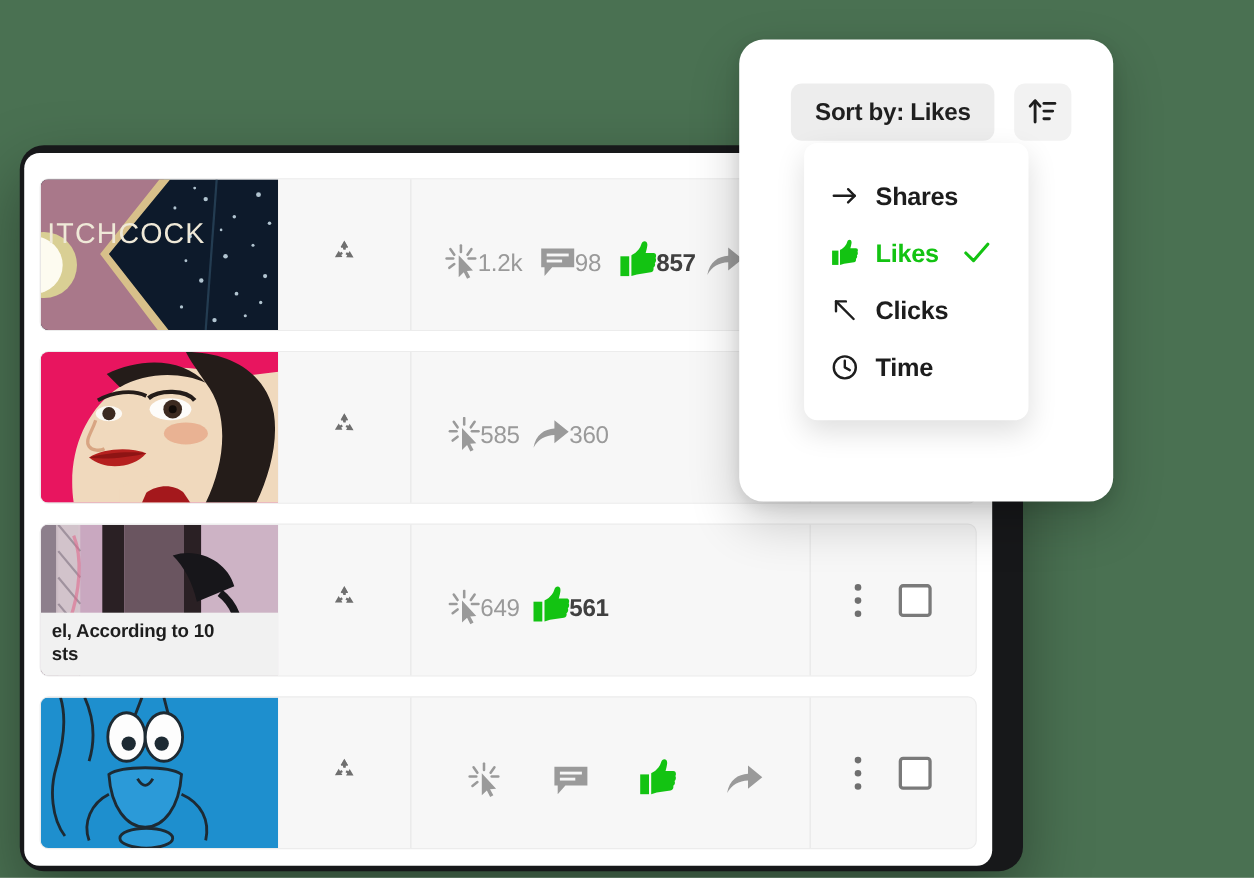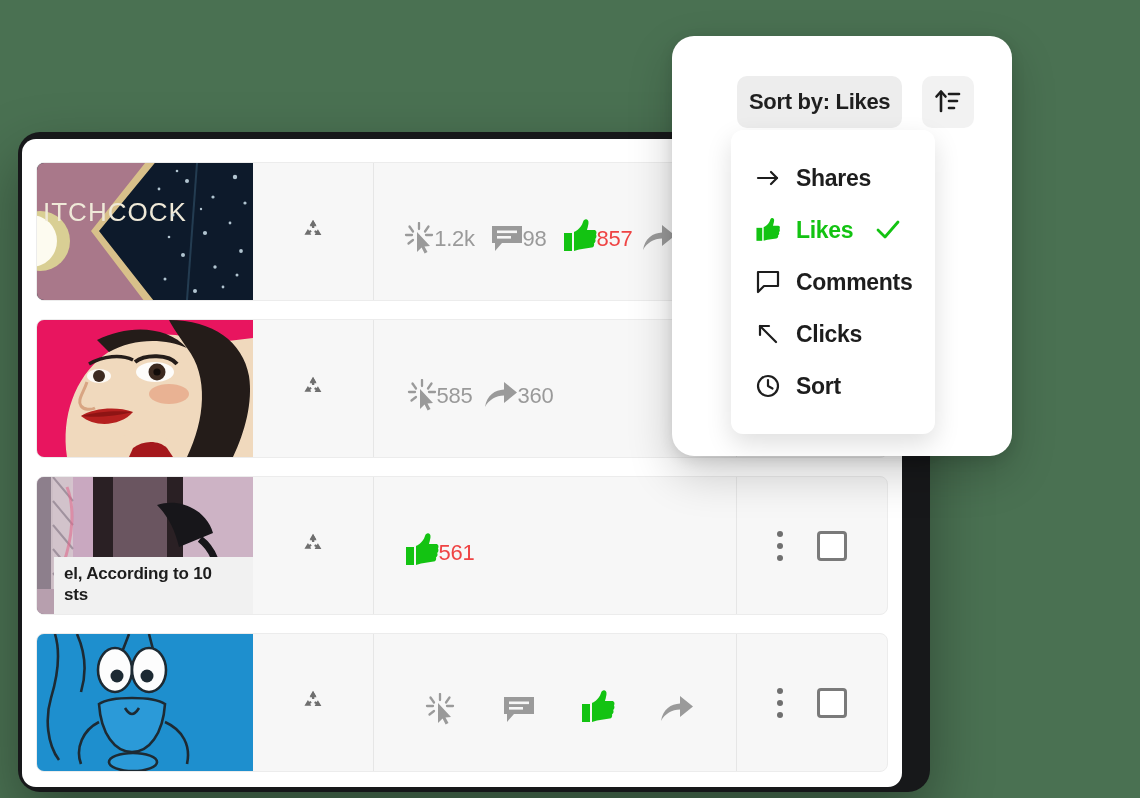--- a/index.html
+++ b/index.html
@@ -129,22 +129,22 @@
     justify-content: center;
   }
   .stat-value {
     margin-top: 14px;
     font-size: 22px;
     color: #9a9a9a;
     font-weight: normal;
     letter-spacing: -0.3px;
   }
   .stat-value.is-active {
-    color: #ef4444;
-    font-weight: normal;
+    color: #404040;
+    font-weight: bold;
   }
 
   .actions-col {
     flex: 0 0 150px;
     border-left: 1px solid #e6e6e6;
     display: flex;
     align-items: center;
     justify-content: center;
     gap: 34px;
   }
@@ -181,26 +181,26 @@
     top: 36px;
     width: 340px;
     height: 420px;
     background: #ffffff;
     border-radius: 22px;
     box-shadow: 0 18px 46px rgba(0,0,0,0.20), 0 4px 14px rgba(0,0,0,0.10);
   }
 
   .sort-button {
     position: absolute;
-    left: 737px;
+    left: 719px;
     top: 76px;
     background: #ededed;
     border: none;
     border-radius: 10px;
-    padding: 13px 12px;
+    padding: 13px 22px;
     font-family: "Liberation Sans", sans-serif;
     font-size: 22px;
     font-weight: bold;
     color: #1f1f1f;
     letter-spacing: -0.3px;
     cursor: pointer;
   }
 
   .sort-dir-button {
     position: absolute;
@@ -437,34 +437,50 @@
               <rect x="146" y="0" width="70" height="112" fill="#cdb3c5"></rect>
               <rect x="0" y="112" width="216" height="25" fill="#b79fae"></rect>
               <path d="M120 28 C144 20 170 34 176 56 L142 70 C138 52 130 38 120 28 Z" fill="#17161a"></path>
               <path d="M163 62 C176 72 182 88 180 104" stroke="#17161a" stroke-width="7" fill="none"></path>
               <rect x="172" y="100" width="16" height="13" fill="#17161a"></rect>
               <rect x="146" y="86" width="10" height="26" fill="#2d7a35"></rect>
               <rect x="146" y="86" width="10" height="7" fill="#8fd08f"></rect>
               <path d="M30 10 C38 30 36 60 26 88" stroke="#e06a8e" stroke-width="3" fill="none" opacity="0.6"></path>
             </svg>
           </div>
-          <div class="title-overlay" style="display: block; white-space: pre-line; margin-left: 17px;">el, According to 10
+          <div class="title-overlay" style="display: block; white-space: pre-line;">el, According to 10
 sts</div>
         </div>
         <div class="recycle-col">
           <span>
             <svg width="26" height="26" viewBox="0 0 24 24" fill="#6f6f6f">
               <path d="M12 2.5 L15.1 7.9 L13.0 7.9 L13.0 9.6 L11.0 9.6 L11.0 7.9 L8.9 7.9 Z"></path>
               <path d="M4.1 16.4 L7.3 11.0 L8.4 12.8 L9.8 11.9 L10.8 13.6 L9.4 14.5 L10.4 16.3 Z" transform="rotate(120 12 12)"></path>
               <path d="M4.1 16.4 L7.3 11.0 L8.4 12.8 L9.8 11.9 L10.8 13.6 L9.4 14.5 L10.4 16.3 Z" transform="rotate(240 12 12)"></path>
               <path d="M4.1 16.4 L7.3 11.0 L8.4 12.8 L9.8 11.9 L10.8 13.6 L9.4 14.5 L10.4 16.3 Z"></path>
             </svg>
           </span>
         </div>
         <div class="stats-col">
+          <div class="stat">
+            <span class="stat-icon">
+              <svg width="30" height="32" viewBox="0 0 30 32">
+                <g stroke="#9a9a9a" stroke-width="2.3" stroke-linecap="round">
+                  <line x1="15" y1="1" x2="15" y2="7"></line>
+                  <line x1="5.5" y1="4.5" x2="9" y2="9.5"></line>
+                  <line x1="24.5" y1="4.5" x2="21" y2="9.5"></line>
+                  <line x1="2" y1="13" x2="8" y2="13"></line>
+                  <line x1="28" y1="13" x2="22" y2="13"></line>
+                  <line x1="4.5" y1="21.5" x2="9" y2="18"></line>
+                </g>
+                <path d="M13 10 L13 30 L17.6 25.6 L20.6 31.5 L23.5 30 L20.5 24.4 L26 24 Z" fill="#9a9a9a"></path>
+              </svg>
+            </span>
+            <span class="stat-value">649</span>
+          </div>
           <div class="stat">
             <span class="stat-icon">
               <svg width="34" height="36" viewBox="0 0 34 36">
                 <rect x="1" y="15" width="8" height="18" fill="#13c312"></rect>
                 <path d="M11 33 L11 14 C11 14 18 11 20 4 C21 0 26 0.5 25.5 5 C25.2 8 24 12 24 12 L31 12 C33.5 12 34 14.5 33 16.5 C33.8 18 33.5 20 32.2 21 C33 22.6 32.4 24.6 31 25.4 C31.6 27.2 30.6 29.4 28.6 29.6 L16 31.5 Z" fill="#13c312"></path>
               </svg>
             </span>
             <span class="stat-value is-active">561</span>
           </div>
         </div>
@@ -609,46 +625,38 @@
         </svg>
       </span>
       <span class="mi-label">Likes</span>
       <span class="mi-check">
         <svg width="24" height="22" viewBox="0 0 24 22">
           <path d="M2 11 L9 18 L22 3" fill="none" stroke="#13c312" stroke-width="2.8" stroke-linecap="round" stroke-linejoin="round"></path>
         </svg>
       </span>
     </div>
 
-    <div class="menu-item">
-      <span class="mi-icon">
-        <svg width="24" height="24" viewBox="0 0 24 24">
-          <path d="M2 2 h20 v14 h-14 l-6 6 v-6 z" fill="none" stroke="#1d1d1d" stroke-width="2.2" stroke-linejoin="round"></path>
-        </svg>
-      </span>
-      <span class="mi-label">Comments</span>
-    </div>
 
     <div class="menu-item">
       <span class="mi-icon">
         <svg width="24" height="24" viewBox="0 0 24 24">
           <g stroke="#1d1d1d" stroke-width="2.2" stroke-linecap="round" stroke-linejoin="round" fill="none">
             <line x1="20" y1="20" x2="4" y2="4"></line>
             <path d="M4 13 L4 4 L13 4"></path>
           </g>
         </svg>
       </span>
       <span class="mi-label">Clicks</span>
     </div>
 
     <div class="menu-item">
       <span class="mi-icon">
         <svg width="24" height="24" viewBox="0 0 24 24">
           <circle cx="12" cy="12" r="10" fill="none" stroke="#1d1d1d" stroke-width="2.2"></circle>
           <path d="M12 6 L12 12 L16.5 14.5" fill="none" stroke="#1d1d1d" stroke-width="2.2" stroke-linecap="round" stroke-linejoin="round"></path>
         </svg>
       </span>
-      <span class="mi-label">Sort</span>
+      <span class="mi-label">Time</span>
     </div>
 
   </div>
 
 </div>
 
 </body></html>

